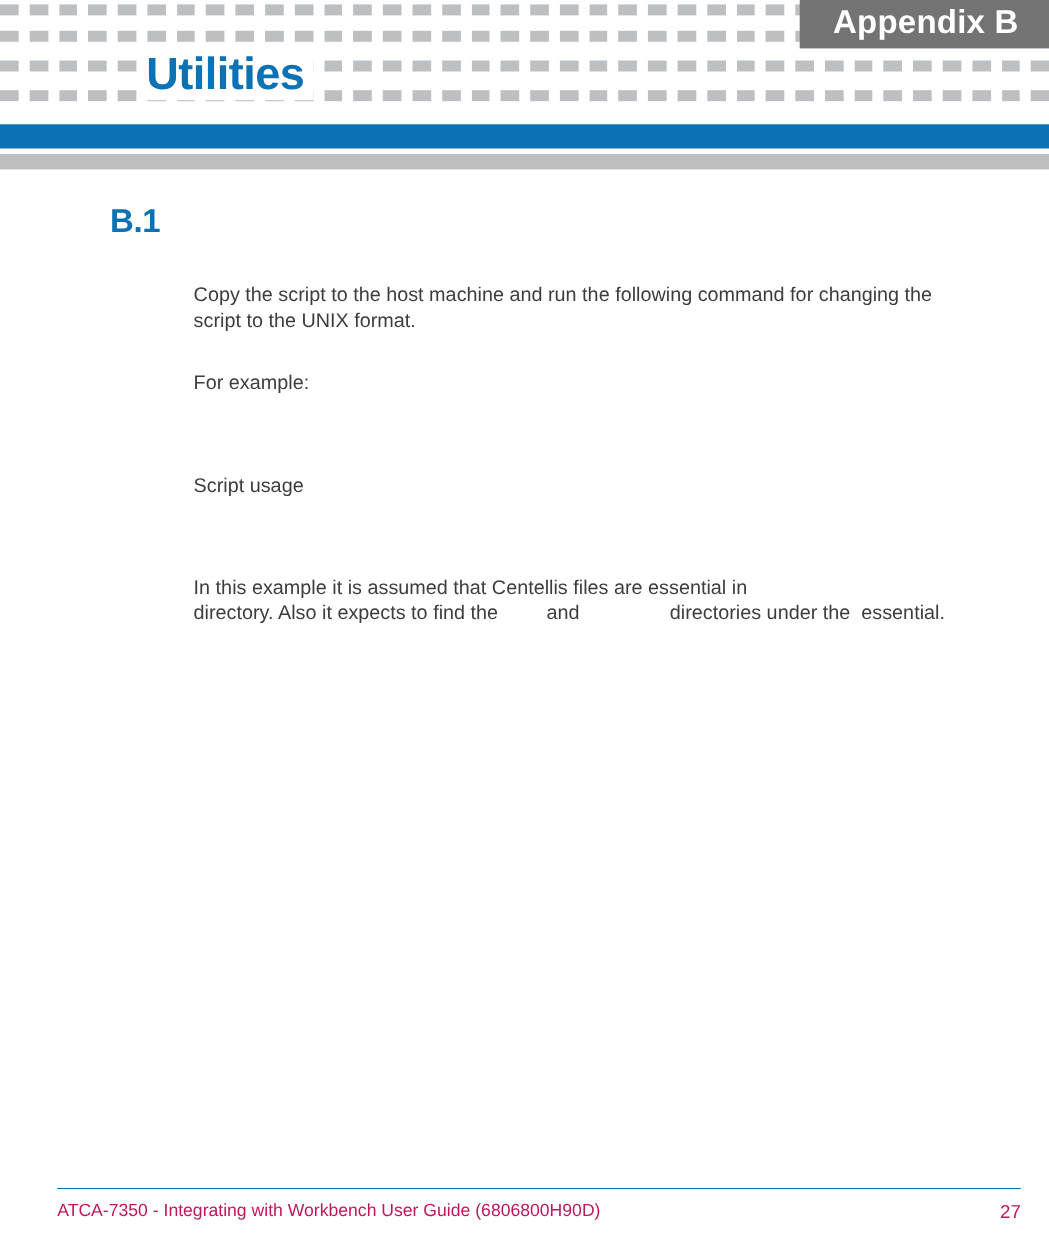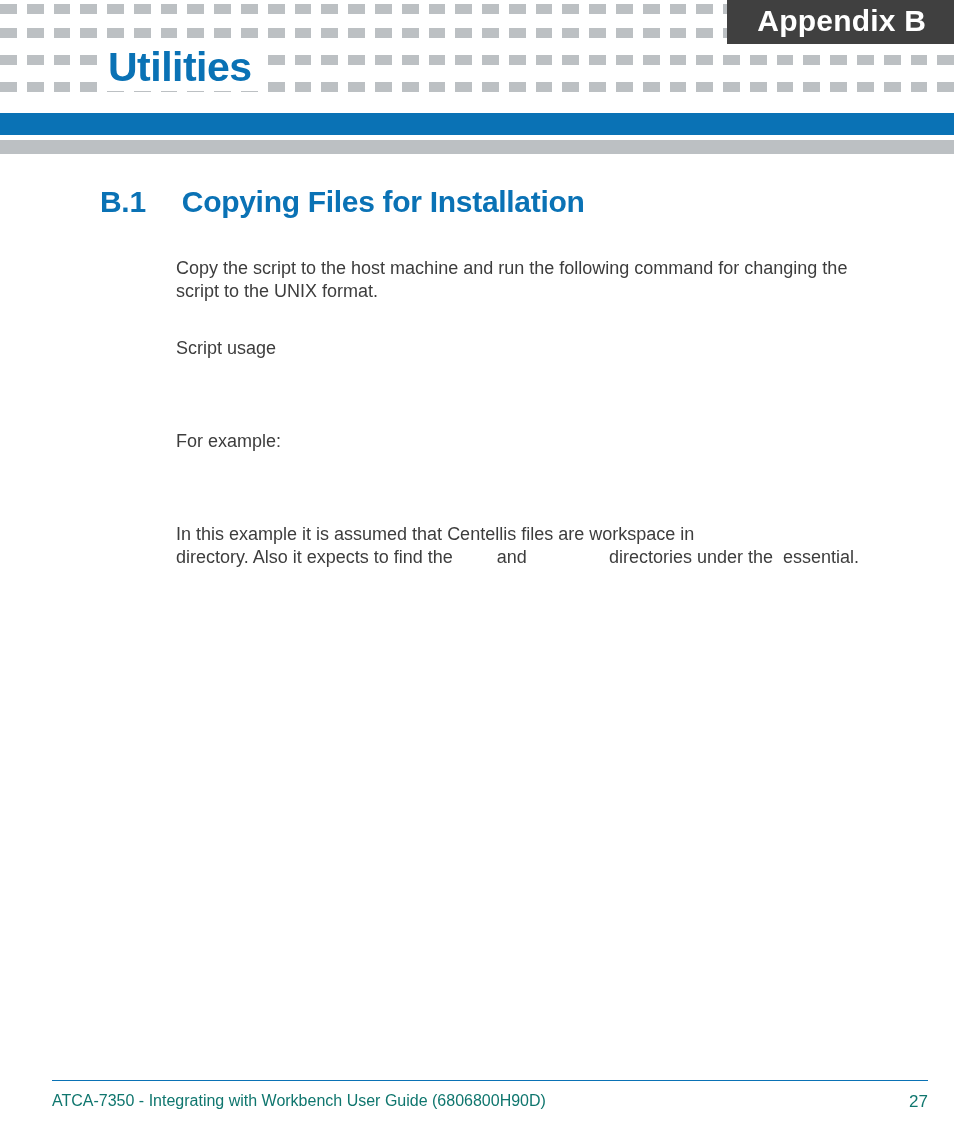--- a/index.html
+++ b/index.html
@@ -3,21 +3,21 @@
 <meta charset="utf-8">
 <style>
   * { box-sizing: border-box; margin: 0; padding: 0; }
   html, body { width: 954px; height: 1145px; background: #ffffff; font-family: "Segoe UI", "Myriad Pro", Arial, sans-serif; color: #3a3a3a; }
   .page { position: relative; width: 954px; height: 1145px; }
   .dot-row { position: absolute; left: 0; width: 954px; display: flex; gap: 10px; padding-left: 0; }
   .dot-row .sq { width: 17px; height: 10px; background: #bcc0c3; }
 
   .appendix-tab {
     position: absolute; top: 0; right: 0; height: 44px;
-    background: #404040; color: #fff; font-weight: 700; font-size: 30px;
+    background: #737373; color: #fff; font-weight: 700; font-size: 30px;
     padding: 4px 28px 0 30px; letter-spacing: 0.2px;
   }
 
   .title {
     position: absolute; left: 100px; top: 44px;
     color: #0a72b5; font-weight: 700; font-size: 41px; letter-spacing: -0.5px;
   }
 
   .blue-bar { position: absolute; left: 0; top: 113px; width: 954px; height: 22px; background: #0a72b5; }
   .grey-bar { position: absolute; left: 0; top: 140px; width: 954px; height: 14px; background: #bcc0c3; }
@@ -27,21 +27,21 @@
   .sect-head { display: flex; gap: 36px; color: #0a72b5; font-weight: 700; font-size: 30px; letter-spacing: -0.3px; margin-bottom: 38px; }
   .sect-num { }
   .sect-title { }
 
   .body { padding-left: 76px; font-size: 18px; color: #3d3d3d; line-height: 1.28; }
   .body p { margin-bottom: 16px; }
   .body .gap-sm { margin-bottom: 34px; margin-top: 38px; }
   .body .gap-lg { margin-bottom: 70px; }
 
   .footer-rule { position: absolute; left: 52px; right: 26px; top: 1080px; border-top: 1.5px solid #0a72b5; }
-  .footer { position: absolute; left: 52px; right: 26px; top: 1092px; display: flex; justify-content: space-between; font-size: 16px; color: #0f766e; }
+  .footer { position: absolute; left: 52px; right: 26px; top: 1092px; display: flex; justify-content: space-between; font-size: 16px; color: #be185d; }
   .footer .pg { font-size: 17px; text-align: right; }
 </style>
 </head>
 <body>
 <div class="page">
 
   <div>
     <div class="dot-row" style="top:4px;">
         <div class="sq"></div>
         <div class="sq"></div>
@@ -190,36 +190,35 @@
         <div class="sq"></div>
         <div class="sq"></div>
         <div class="sq"></div>
         <div class="sq"></div>
         <div class="sq"></div>
         <div class="sq"></div>
       </div>
   </div>
 
   <div class="appendix-tab">Appendix B</div>
-  <div class="title" style="background:#fff; padding:0 8px;">Utilities</div>
+  <div class="title" style="background:#fff; padding:0 8px;margin-left:25px;">Utilities</div>
 
   <div class="blue-bar"></div>
   <div class="grey-bar"></div>
 
   <div class="content">
     <div class="sect-head">
       <span class="sect-num">B.1</span>
-      <span class="sect-title">Copying Files for Installation</span>
     </div>
     <div class="body">
       <p class="gap-sm">Copy the script to the host machine and run the following command for changing the script to the UNIX format.</p>
+      <p class="gap-lg">For example:</p>
       <p class="gap-lg">Script usage</p>
-      <p class="gap-lg">For example:</p>
       <p>
-        <span>In this example it is assumed that Centellis files are workspace in </span>
+        <span>In this example it is assumed that Centellis files are essential in </span>
         <span style="display:inline-block; width:110px;"></span>
         <span> directory. Also it expects to find the </span>
         <span style="display:inline-block; width:34px;"></span>
         <span> and </span>
         <span style="display:inline-block; width:72px;"></span>
         <span> directories under the </span>
         <span style="display:inline-block; width:0px;"></span>
         <span> essential.</span>
       </p>
     </div>

